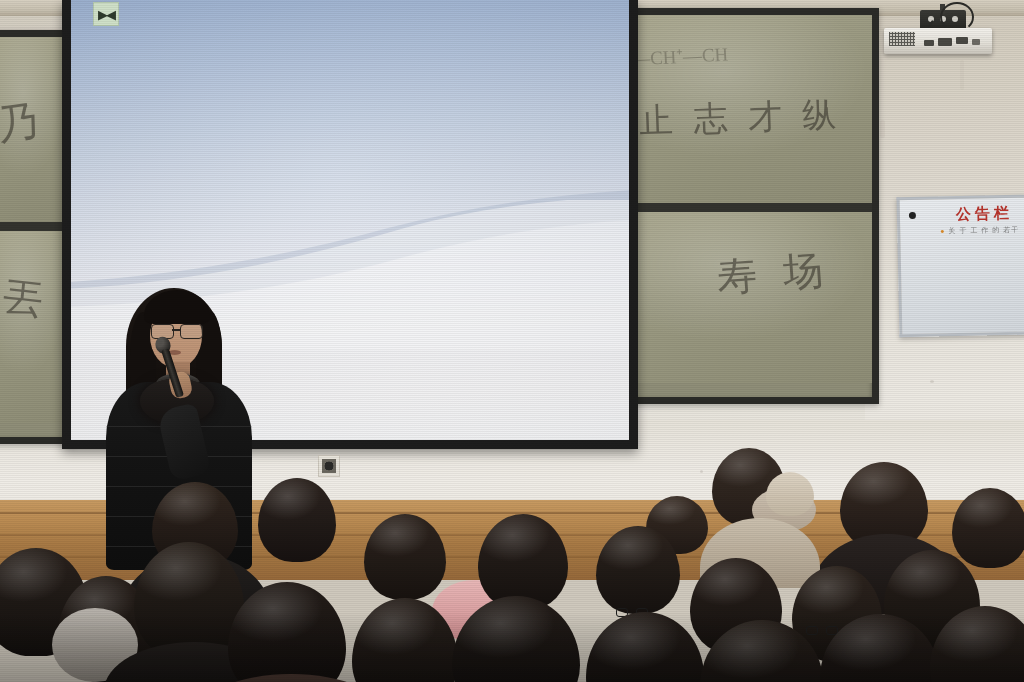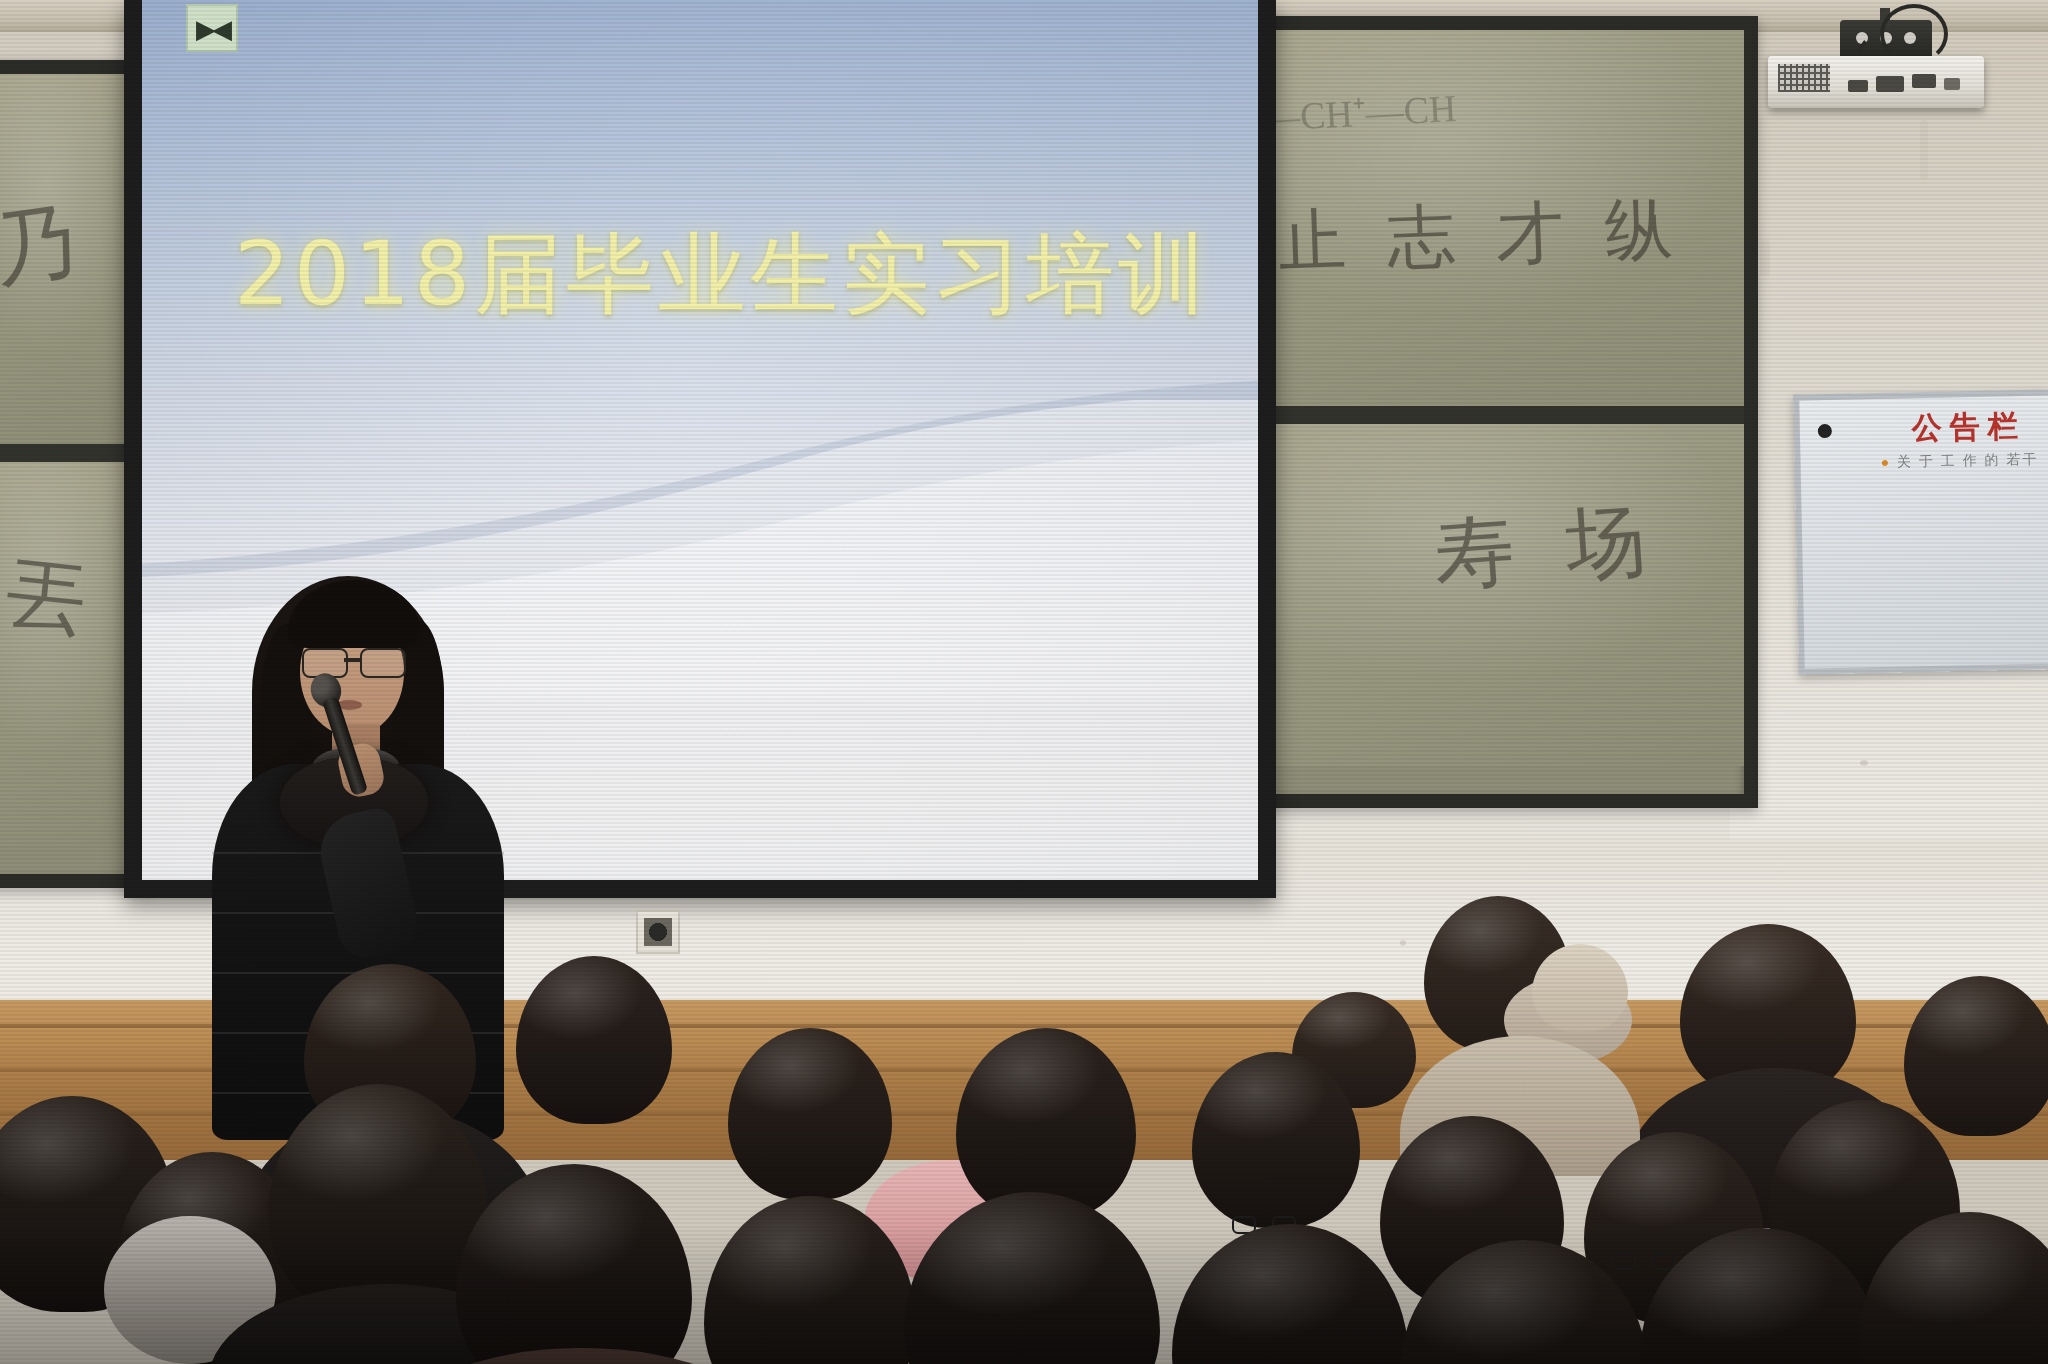--- a/index.html
+++ b/index.html
@@ -283,21 +283,20 @@
         <path d="M0,90 C130,88 240,62 345,28 C430,2 520,-4 600,-6 L600,150 L0,150 Z" fill="rgba(255,255,255,0.55)"></path>
       </svg>
     </div>
 
     <div class="slide-vignette"></div>
 
     <div class="slide-icon">
       <span>▶◀</span>
     </div>
 
-    <div class="slide-title">2018届毕业生实习培训</div>
   </div>
 
   <div class="projector">
     <div class="proj-mount">
       <i style="left:8px;"></i>
         <i style="left:20px;"></i>
         <i style="left:32px;"></i>
     </div>
     <div class="proj-arm"></div>
     <div class="proj-cable" style="left:56px;top:-2px;width:30px;height:26px;border-color:#2a2a27;border-bottom-color:transparent;"></div>

